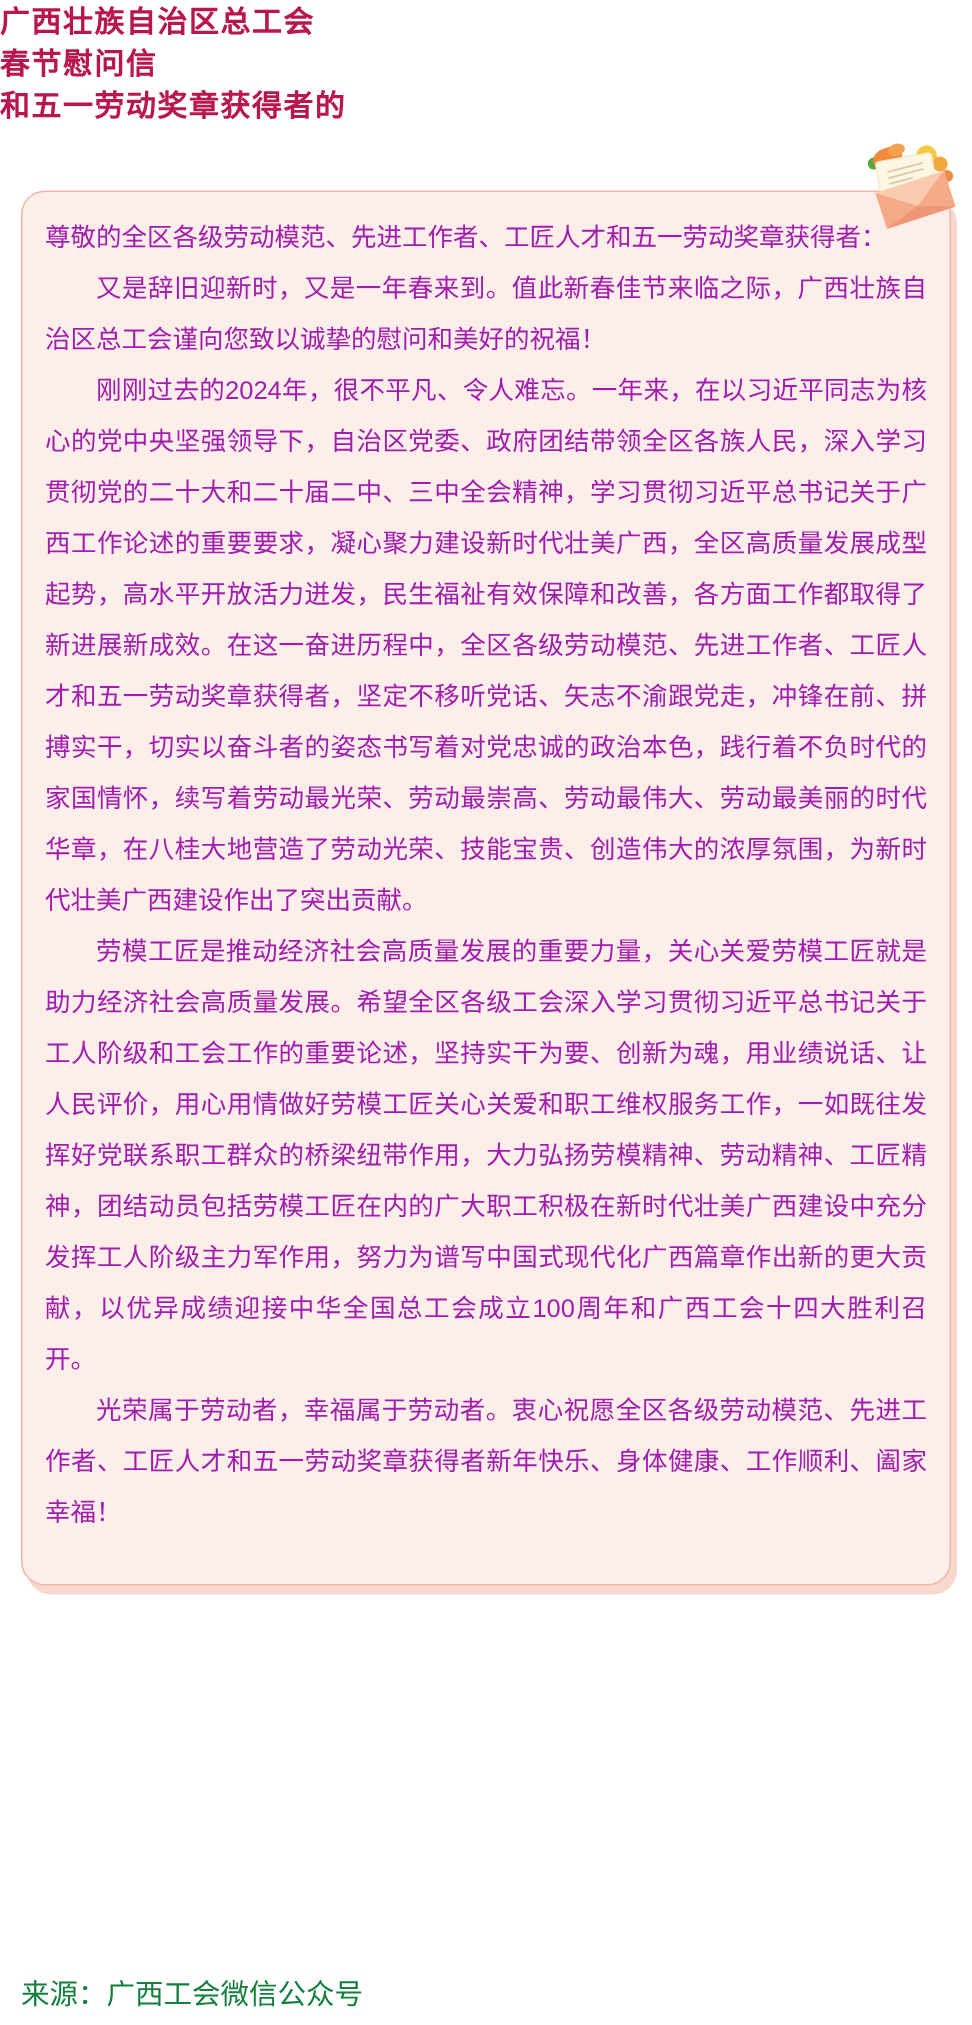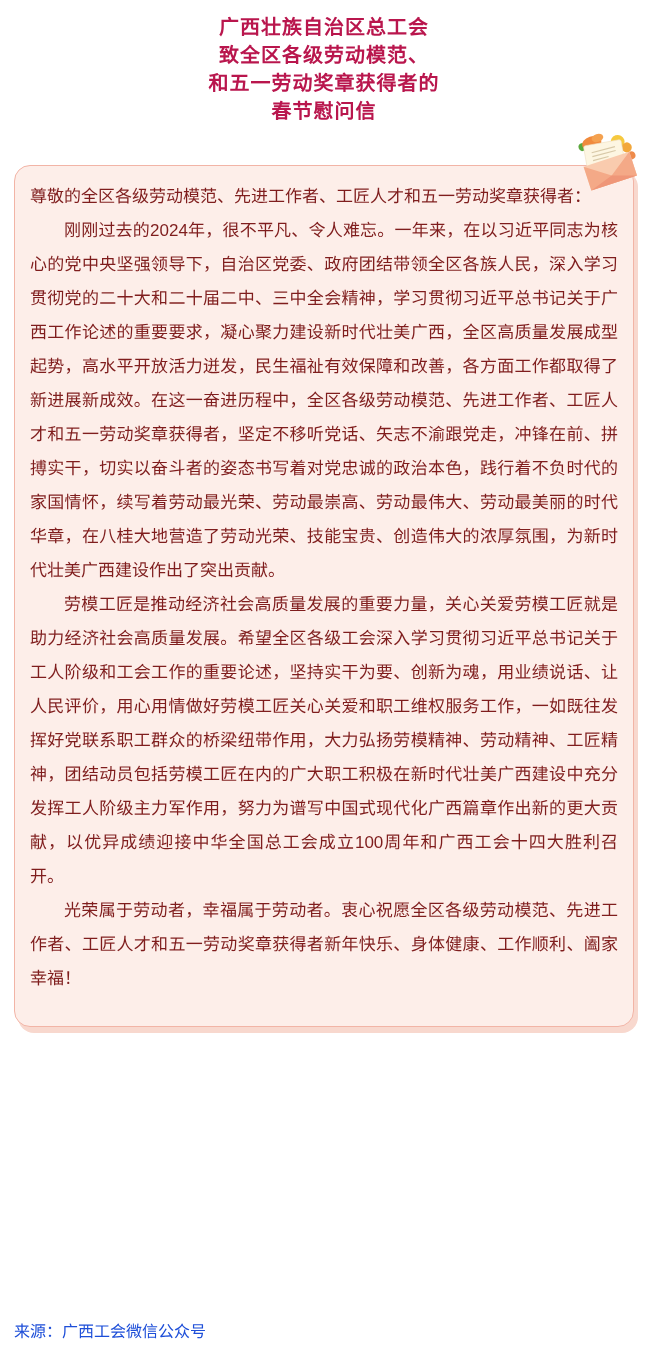--- a/index.html
+++ b/index.html
@@ -7,22 +7,23 @@
     width: 648px;
     height: 1350px;
     background: #ffffff;
     font-family: "Liberation Sans", "DejaVu Sans", sans-serif;
     position: relative;
     overflow: hidden;
   }
 
   
   .title-block {
-    padding-top: 13px;
-    text-align: center;
+    padding-top: 3px;
+    text-align: left;
+    font-family: Liberation Mono, monospace;
   }
   .title-line {
     color: #B9164D;
     font-weight: bold;
     font-size: 20px;
     line-height: 28px;
     letter-spacing: 1px;
   }
 
   
@@ -43,45 +44,44 @@
     right: -8px;
     width: 66px;
     height: 72px;
     pointer-events: none;
   }
 
   .letter-body p {
     margin: 0;
     font-size: 17px;
     line-height: 34px;
-    color: #7f1d1d;
+    color: #a21caf;
     text-align: justify;
     text-indent: 2em;
   }
   .letter-body p.salutation {
     text-indent: 0;
   }
 
   
   .source-line {
     position: absolute;
     left: 14px;
     bottom: 8px;
-    font-size: 16px;
-    color: #1d4ed8;
+    font-size: 19px;
+    color: #15803d;
   }
 </style>
 </head>
 <body>
 
 <div class="title-block">
   <div class="title-line">广西壮族自治区总工会</div>
-  <div class="title-line">致全区各级劳动模范、</div>
+  <div class="title-line">春节慰问信</div>
   <div class="title-line">和五一劳动奖章获得者的</div>
-  <div class="title-line">春节慰问信</div>
 </div>
 
 <div class="letter-card">
 
   <div class="envelope-wrap">
     <svg width="66" height="72" viewBox="0 0 66 72" xmlns="http://www.w3.org/2000/svg">
       <g transform="rotate(-18 33 38)">
 
         <circle cx="14" cy="14" r="4" fill="#5BA83C"></circle>
         <ellipse cx="24" cy="13" rx="10" ry="6.5" fill="#F08A3C"></ellipse>
@@ -99,20 +99,21 @@
 
         <path d="M9 33 L57 33 L57 58 L9 58 Z" fill="#F9CBAE"></path>
         <path d="M9 33 L33 50 L57 33 L57 58 L9 58 Z" fill="#F4A987"></path>
         <path d="M9 58 L33 50 L57 58 Z" fill="#EF9678"></path>
       </g>
     </svg>
   </div>
 
   <div class="letter-body">
     <p class="salutation">尊敬的全区各级劳动模范、先进工作者、工匠人才和五一劳动奖章获得者：</p>
+    <p>又是辞旧迎新时，又是一年春来到。值此新春佳节来临之际，广西壮族自治区总工会谨向您致以诚挚的慰问和美好的祝福！</p>
     <p>刚刚过去的2024年，很不平凡、令人难忘。一年来，在以习近平同志为核心的党中央坚强领导下，自治区党委、政府团结带领全区各族人民，深入学习贯彻党的二十大和二十届二中、三中全会精神，学习贯彻习近平总书记关于广西工作论述的重要要求，凝心聚力建设新时代壮美广西，全区高质量发展成型起势，高水平开放活力迸发，民生福祉有效保障和改善，各方面工作都取得了新进展新成效。在这一奋进历程中，全区各级劳动模范、先进工作者、工匠人才和五一劳动奖章获得者，坚定不移听党话、矢志不渝跟党走，冲锋在前、拼搏实干，切实以奋斗者的姿态书写着对党忠诚的政治本色，践行着不负时代的家国情怀，续写着劳动最光荣、劳动最崇高、劳动最伟大、劳动最美丽的时代华章，在八桂大地营造了劳动光荣、技能宝贵、创造伟大的浓厚氛围，为新时代壮美广西建设作出了突出贡献。</p>
     <p>劳模工匠是推动经济社会高质量发展的重要力量，关心关爱劳模工匠就是助力经济社会高质量发展。希望全区各级工会深入学习贯彻习近平总书记关于工人阶级和工会工作的重要论述，坚持实干为要、创新为魂，用业绩说话、让人民评价，用心用情做好劳模工匠关心关爱和职工维权服务工作，一如既往发挥好党联系职工群众的桥梁纽带作用，大力弘扬劳模精神、劳动精神、工匠精神，团结动员包括劳模工匠在内的广大职工积极在新时代壮美广西建设中充分发挥工人阶级主力军作用，努力为谱写中国式现代化广西篇章作出新的更大贡献，以优异成绩迎接中华全国总工会成立100周年和广西工会十四大胜利召开。</p>
     <p>光荣属于劳动者，幸福属于劳动者。衷心祝愿全区各级劳动模范、先进工作者、工匠人才和五一劳动奖章获得者新年快乐、身体健康、工作顺利、阖家幸福！</p>
   </div>
 
 </div>
 
 <div class="source-line">来源：广西工会微信公众号</div>
 
 </body></html>

